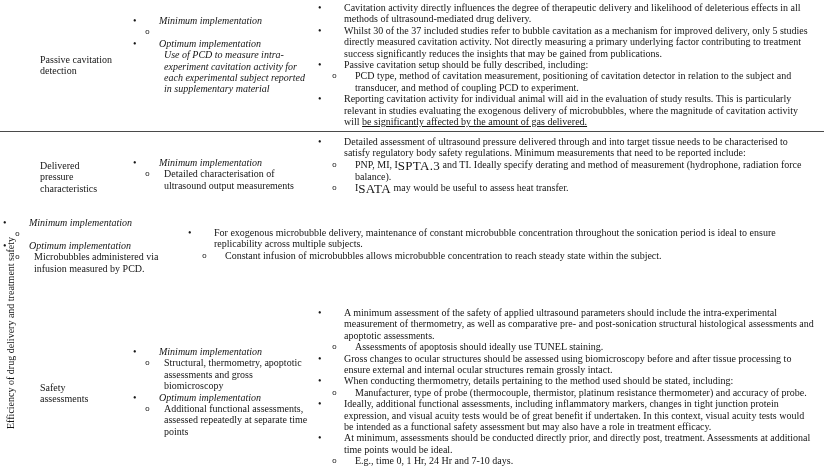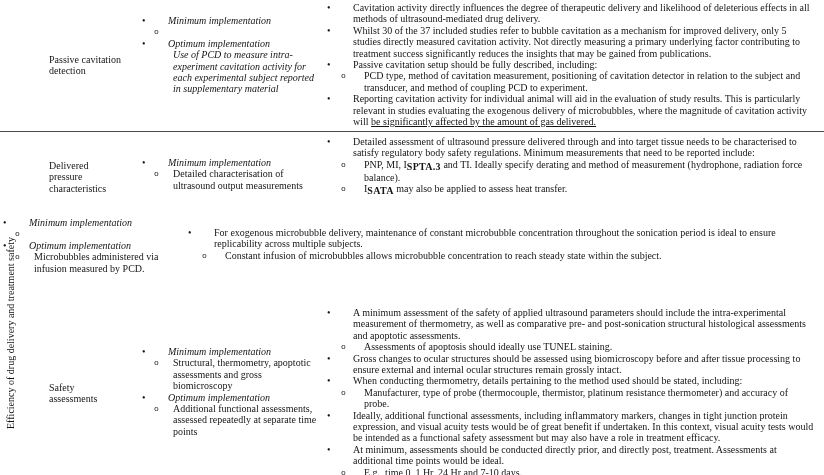--- a/index.html
+++ b/index.html
@@ -11,41 +11,41 @@
   .vlabel {
     position:absolute; left:-123px; top:326px; width:270px; height:14px;
     transform:rotate(-90deg); text-align:center; white-space:nowrap;
   }
   .trow { position:absolute; left:0; width:824px; display:flex; align-items:flex-start; box-sizing:border-box; }
   .row0 { top:0;   height:132px; border-bottom:1.4px solid #4a4a4a; }
   .row1 { top:132px; height:81px; }
   .row2 { top:213px; height:90px; }
   .row3 { top:303px; height:172px; }
   .cell { box-sizing:border-box; }
-  .c-label { width:130px; padding-left:40px; padding-right:18px;margin-left:9px; }
+  .c-label { width:130px; padding-left:40px; padding-right:18px; }
   .c-impl  { width:182px; }
   .c-notes { flex:1; padding-right:10px; }
   .row0 .c-label { padding-top:54px; } .row0 .c-impl { padding-top:15px; } .row0 .c-notes { padding-top:2px; }
   .row1 .c-label { padding-top:28px; } .row1 .c-impl { padding-top:25px; } .row1 .c-notes { padding-top:4px; }
   .row2 .c-label { padding-top:36px; } .row2 .c-impl { padding-top:4px;  } .row2 .c-notes { padding-top:14px; }
   .row3 .c-label { padding-top:79px; } .row3 .c-impl { padding-top:43px; } .row3 .c-notes { padding-top:4px; }
   ul.blist { margin:0; padding:0; list-style:none; }
   li.b { display:flex; align-items:flex-start; }
   .mk { flex:none; box-sizing:border-box; }
   .tx { flex:1; min-width:0; }
   .it .tx { font-style:italic; }
   
   .c-impl .l1 .mk { width:29px; padding-left:3px; }
   .c-impl .l2 { padding-left:15px; } .c-impl .l2 .mk { width:19px; }
   .c-impl .l0 { padding-left:34px;font-style:italic; } .c-impl .l0 .mk { width:0; }
   
   .c-notes .l1 .mk { width:32px; padding-left:6px; }
   .c-notes .l2 { padding-left:20px; } .c-notes .l2 .mk { width:23px; }
   .l2 .mk { font-family:"Liberation Mono", monospace; font-size:8px; line-height:11.4px; }
-  .subsc { font-size:10px; vertical-align:-1.5px; letter-spacing:0.3px;font-weight:bold; }
+  .subsc { font-size:13px; vertical-align:-1.5px; letter-spacing:0.3px; }
   .und { text-decoration:underline;margin-top:41px; }
 </style>
 </head>
 <body>
 
 <div class="page">
 
   <div class="vlabel">Efficiency of drug delivery and treatment safety</div>
 
   <section class="trow row0">
@@ -114,21 +114,21 @@
           <li class="b l1">
             <span class="mk">•</span>
             <span class="tx"><span>Detailed assessment of ultrasound pressure delivered through and into target tissue needs to be characterised to satisfy regulatory body safety regulations. Minimum measurements that need to be reported include:</span></span>
           </li>
           <li class="b l2">
             <span class="mk">o</span>
             <span class="tx"><span>PNP, MI, I</span><span class="subsc">SPTA.3</span><span> and TI. Ideally specify derating and method of measurement (hydrophone, radiation force balance).</span></span>
           </li>
           <li class="b l2">
             <span class="mk">o</span>
-            <span class="tx"><span>I</span><span class="subsc">SATA</span><span> may also be applied to assess heat transfer.</span></span>
+            <span class="tx"><span>I</span><span class="subsc">SATA</span><span> may would be useful to assess heat transfer.</span></span>
           </li>
         </ul>
     </div>
   </section>
 
   <section class="trow row2">
     <div class="cell c-impl">
       <ul class="blist">
           <li class="b l1 it">
             <span class="mk">•</span>

